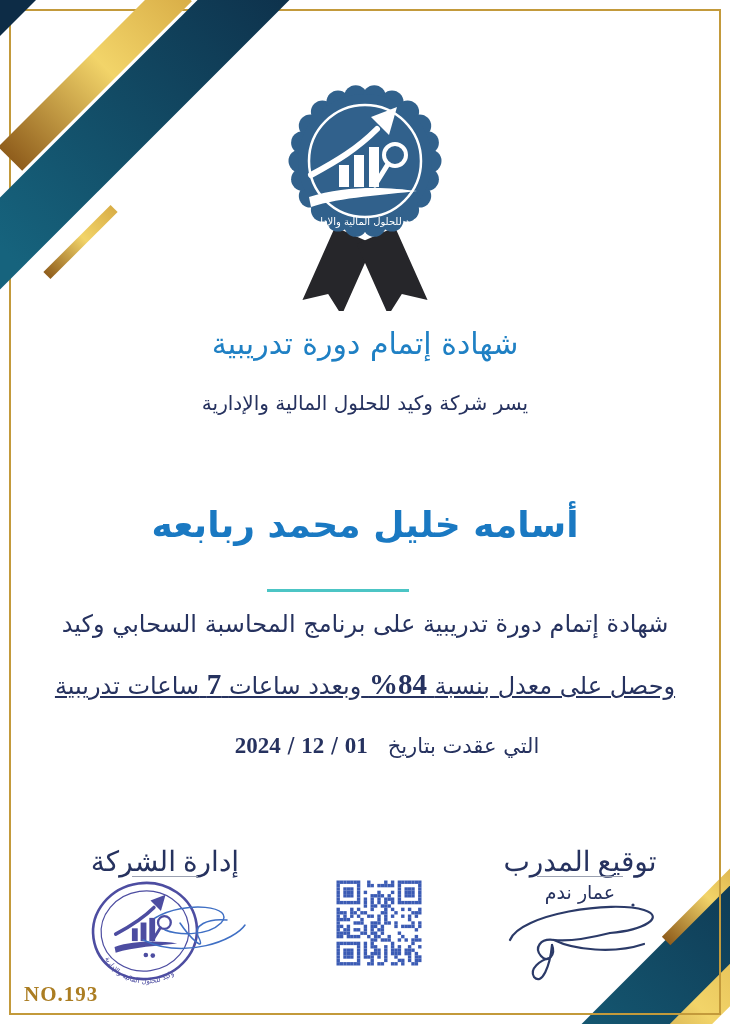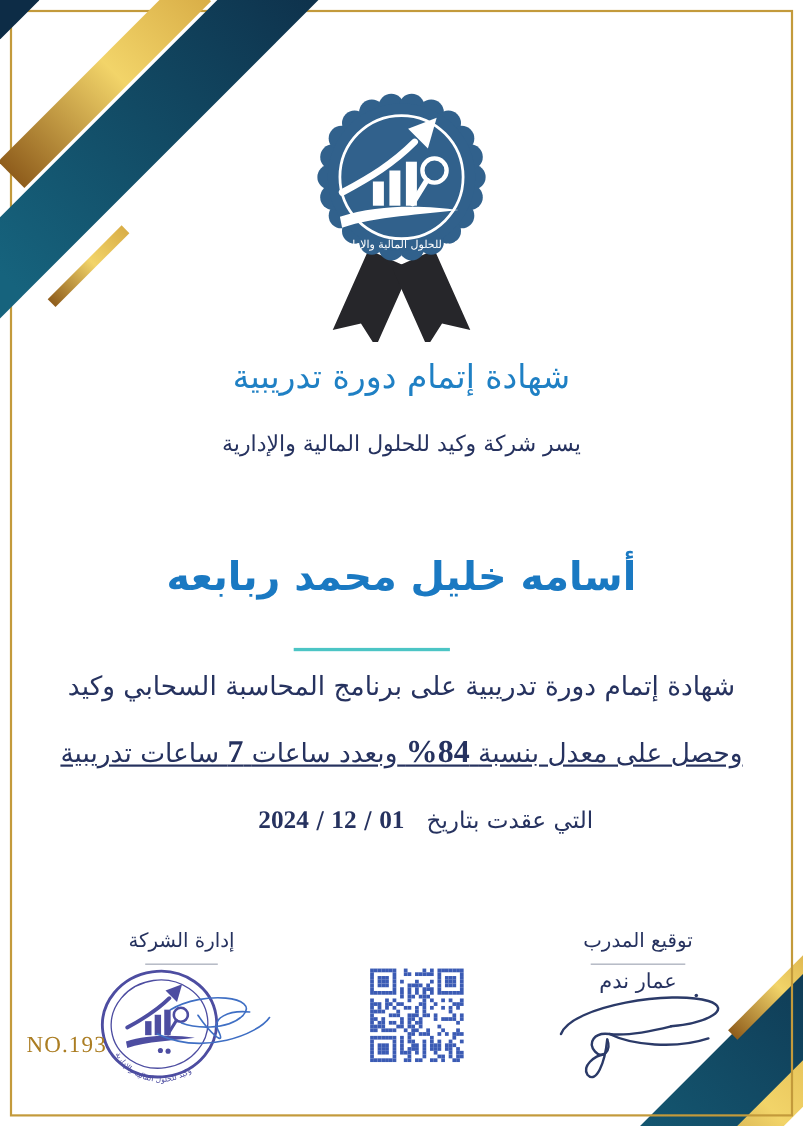--- a/index.html
+++ b/index.html
@@ -33,35 +33,35 @@
            background:var(--c-divider); z-index:4;}
   .body1{top:610px; font-size:24px; color:var(--c-navy);}
   .body2{top:668px; font-size:24px; color:var(--c-navy);text-decoration:underline;}
   .num-serif{font-family:"Liberation Serif","DejaVu Serif",serif; font-weight:bold;
              font-size:29px; direction:ltr; unicode-bidi:isolate;}
   .dateline{top:733px; font-size:21px; color:var(--c-navy);padding-left:44px;}
   .date-num{font-family:"Liberation Serif","DejaVu Serif",serif; font-weight:bold;
             font-size:23px; direction:ltr; unicode-bidi:isolate;}
   
   .sign-title{position:absolute; width:190px; text-align:center; direction:rtl;
-              font-size:18px; color:var(--c-navy); z-index:4;}
+              font-size:28px; color:var(--c-navy); z-index:4;font-family:Liberation Serif, serif;}
   .sign-name{position:absolute; width:190px; text-align:center; direction:rtl;
              font-size:19px; color:var(--c-navy); z-index:4;}
   .sig-line{position:absolute; height:1px; background:#9aa0b0; z-index:4;}
   .company-title{left:70px; top:845px;}
   .company-line{left:132px; top:876px; width:66px;}
   .trainer-title{left:485px; top:845px;}
   .trainer-line{left:537px; top:876px; width:86px;}
   .trainer-name{left:485px; top:881px;}
   .badge-wrap{position:absolute; left:255px; top:61px; width:220px; height:250px; z-index:4;}
   .stamp-wrap{position:absolute; left:85px; top:878px; width:165px; height:115px; z-index:4;}
   .signature-wrap{position:absolute; left:492px; top:898px; width:185px; height:95px; z-index:4;}
   .qr-wrap{position:absolute; left:333px; top:877px; width:92px; height:92px; z-index:4;}
-  .serial{position:absolute; left:24px; top:937px; z-index:4;
-          font-family:"Liberation Serif","DejaVu Serif",serif; font-weight:normal;
+  .serial{position:absolute; left:24px; top:982px; z-index:4;
+          font-family:"Liberation Serif","DejaVu Serif",serif; font-weight:bold;
           font-size:21px; letter-spacing:1px; color:var(--c-serial);}
 </style>
 </head>
 <body>
 
 <div class="page">
 
   <div class="chip-tl"></div>
   <div class="band band-gold tl band-gold-tl"></div>
   <div class="band band-teal tl band-teal-tl"></div>

